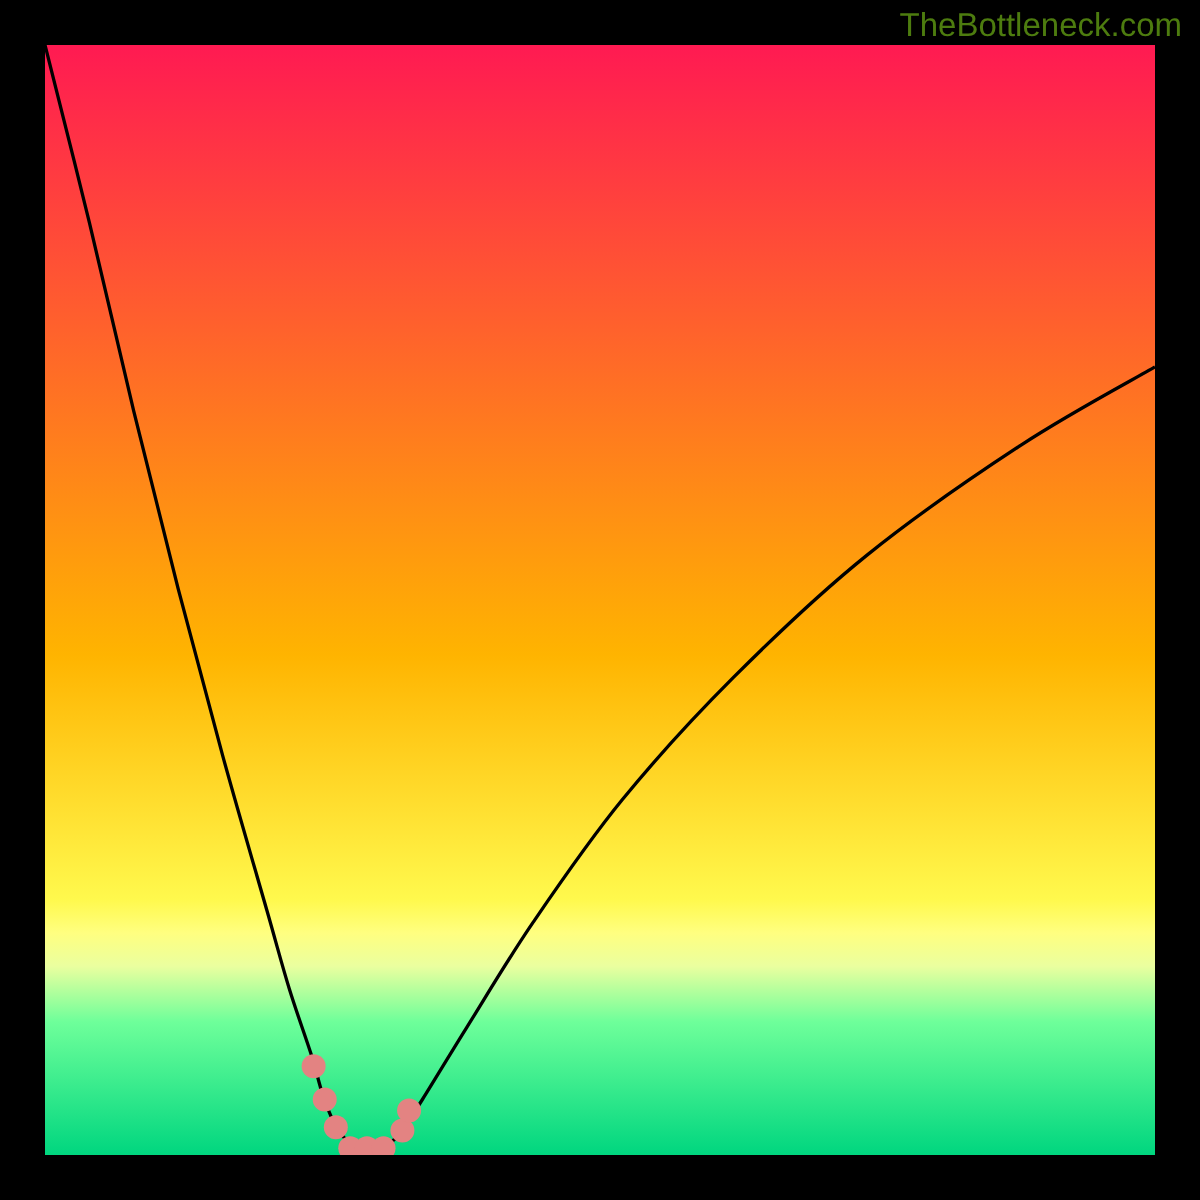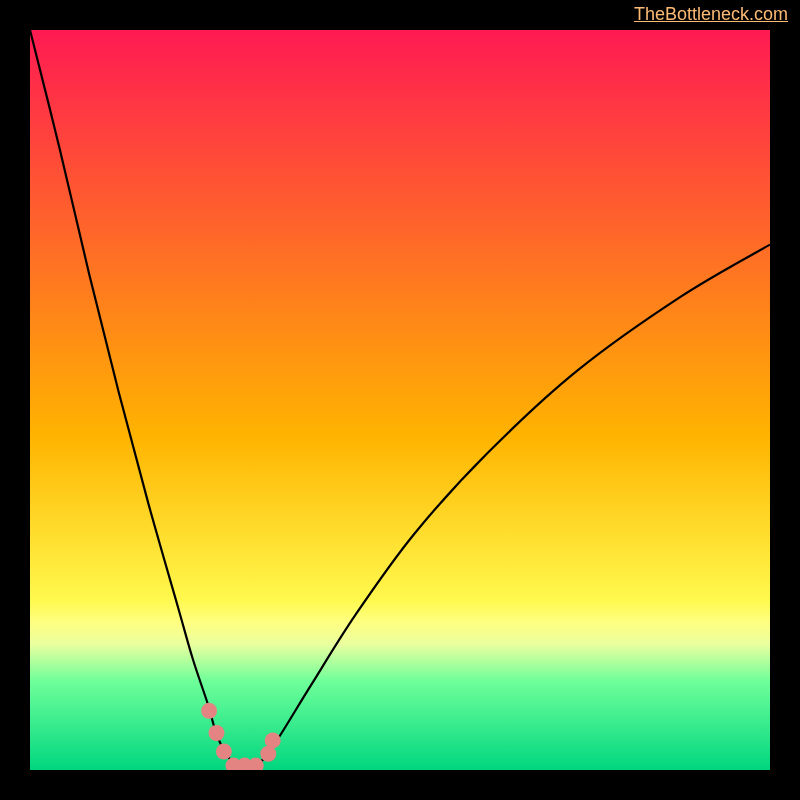--- a/index.html
+++ b/index.html
@@ -1,17 +1,17 @@
 <!DOCTYPE html>
 <html><head>
 <meta charset="utf-8">
 <style>
   * { margin: 0; padding: 0; box-sizing: border-box; }
   body { width: 800px; height: 800px; background: #000; position: relative; font-family: Arial, sans-serif; }
-  .watermark { position: absolute; top: 4px; right: 12px; color: #fdba74; font-size: 18px; font-weight: 500; z-index: 10; text-decoration: underline; }
+  .watermark { position: absolute; top: 4px; right: 12px; color: #4d7c0f; font-size: 22px; font-weight: 500; z-index: 10; }
   .chart-container { position: absolute; top: 30px; left: 30px; width: 740px; height: 740px; }
   .chart-svg { width: 100%; height: 100%; display: block; }
 </style>
 </head>
 <body>
 
 <div class="watermark">TheBottleneck.com</div>
 
 <div class="chart-container">
   <svg class="chart-svg" viewBox="0 0 740 740" preserveAspectRatio="none">

